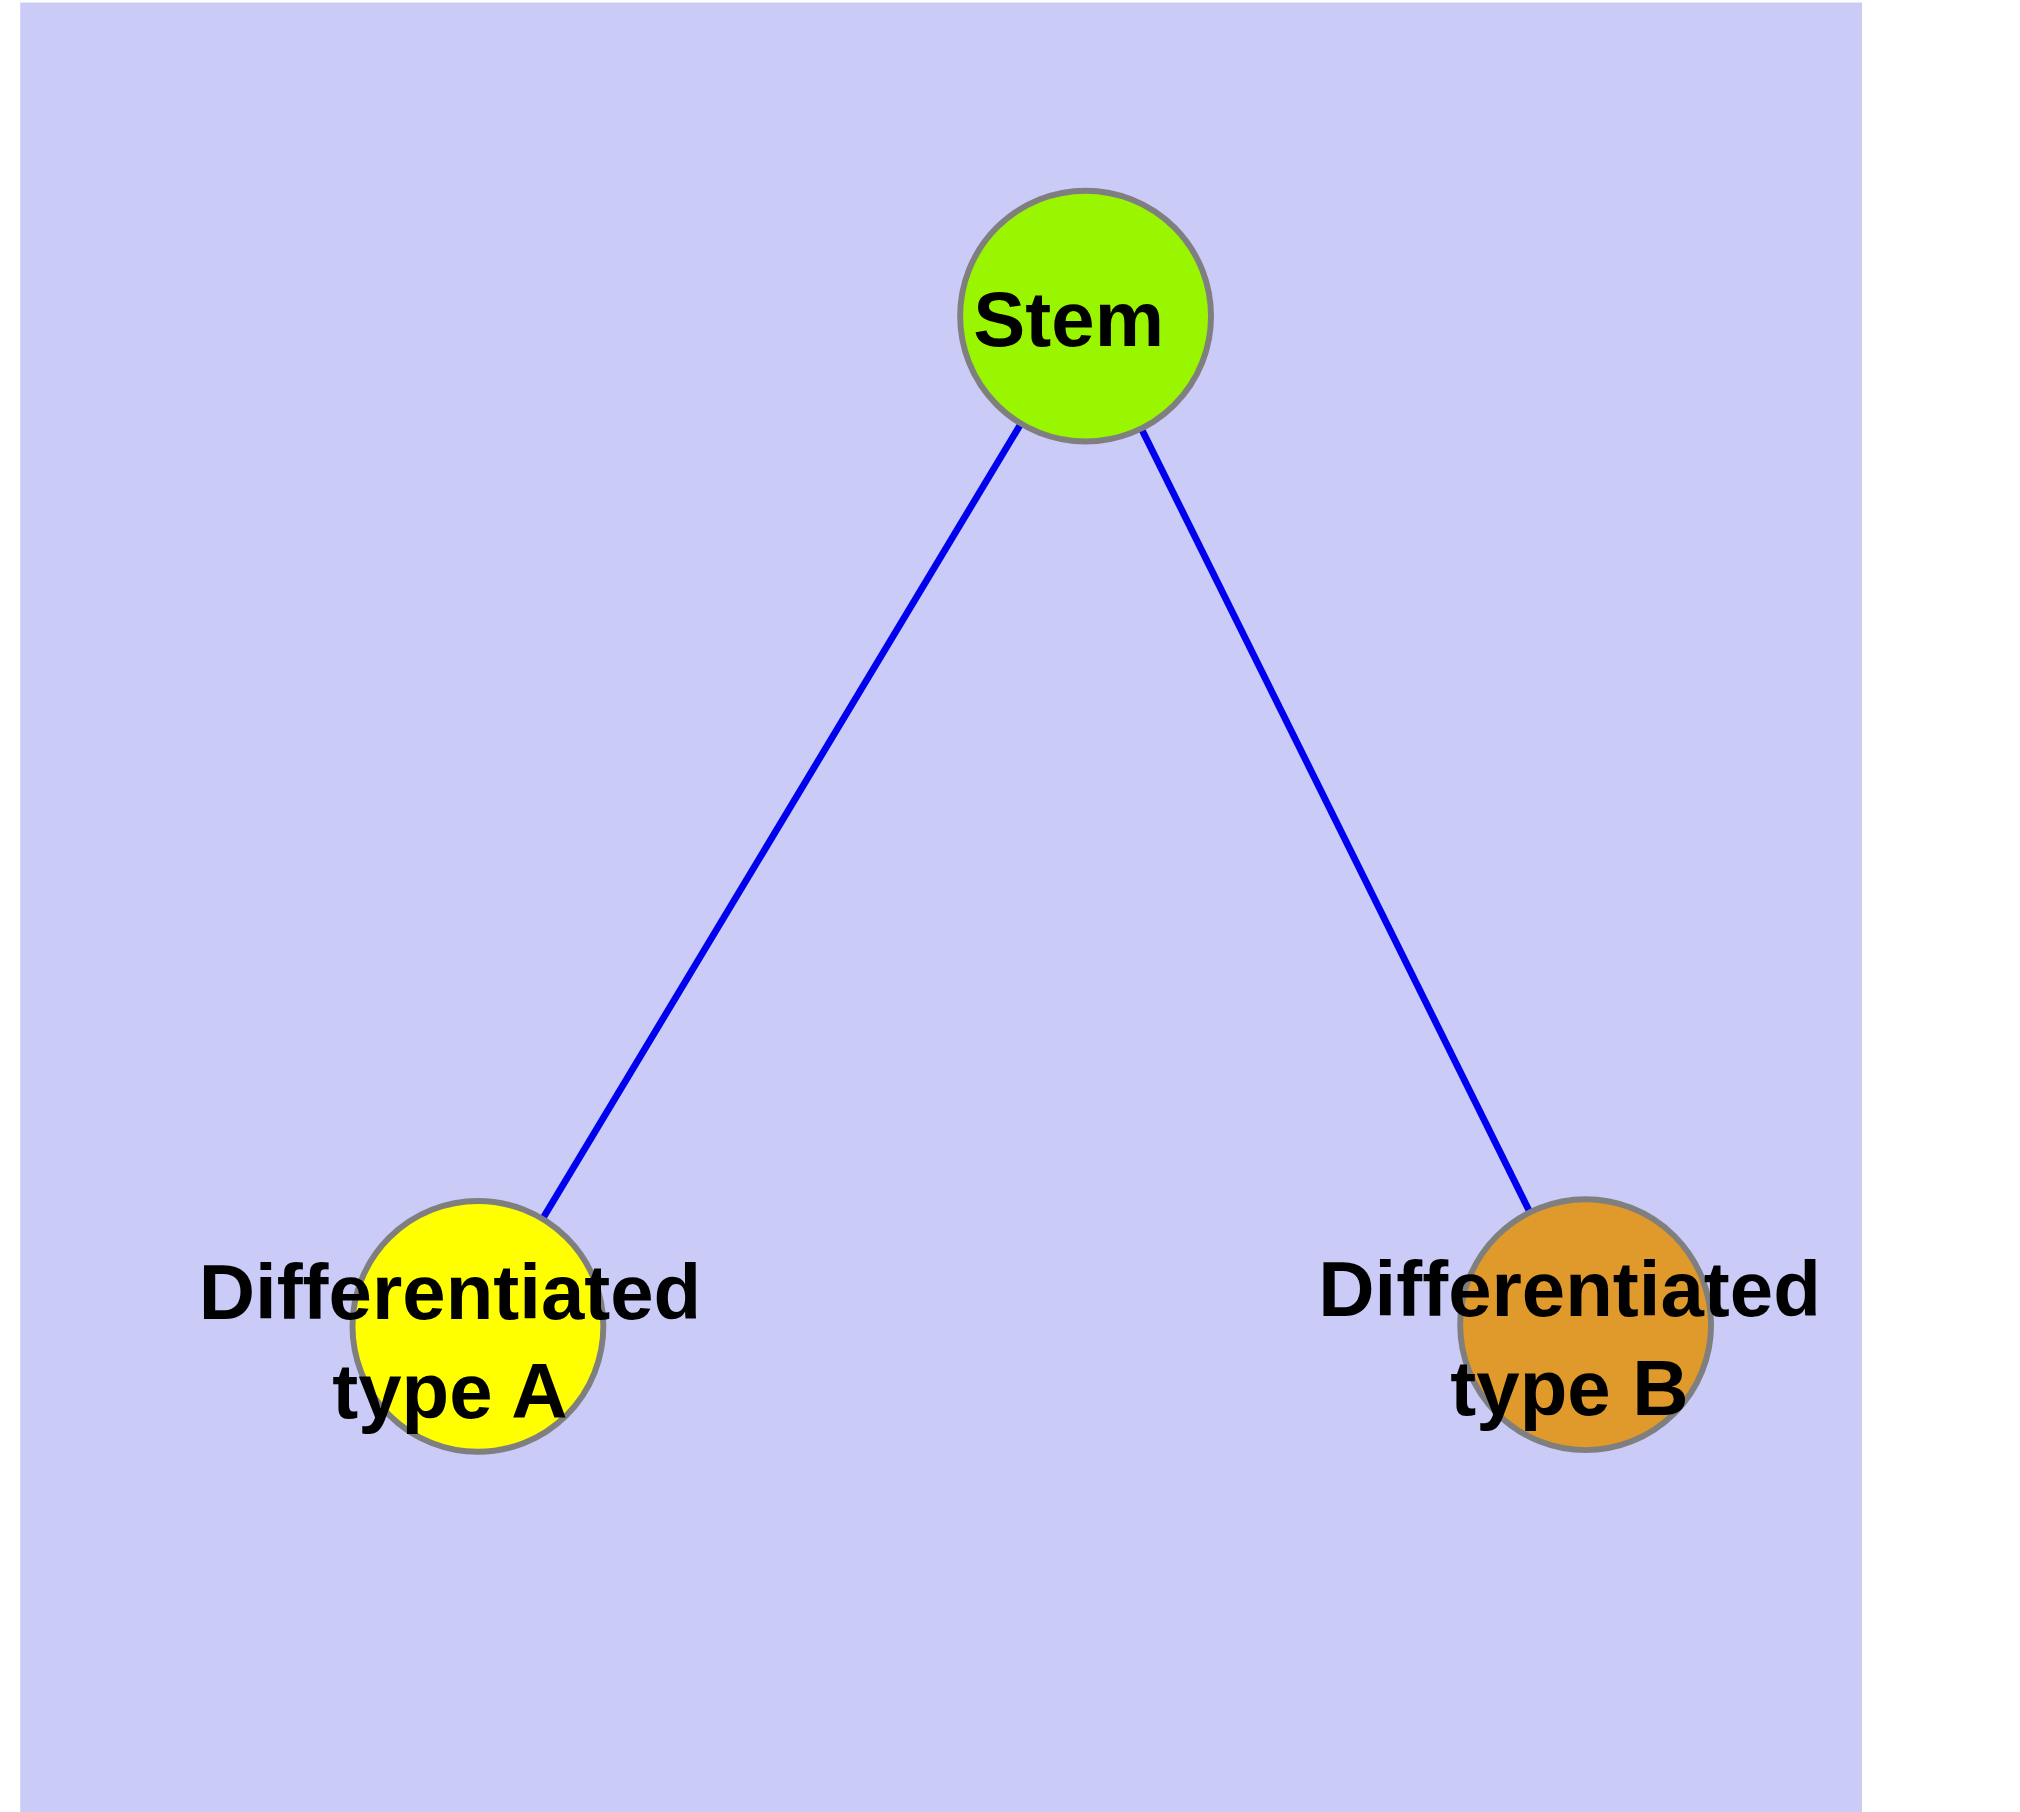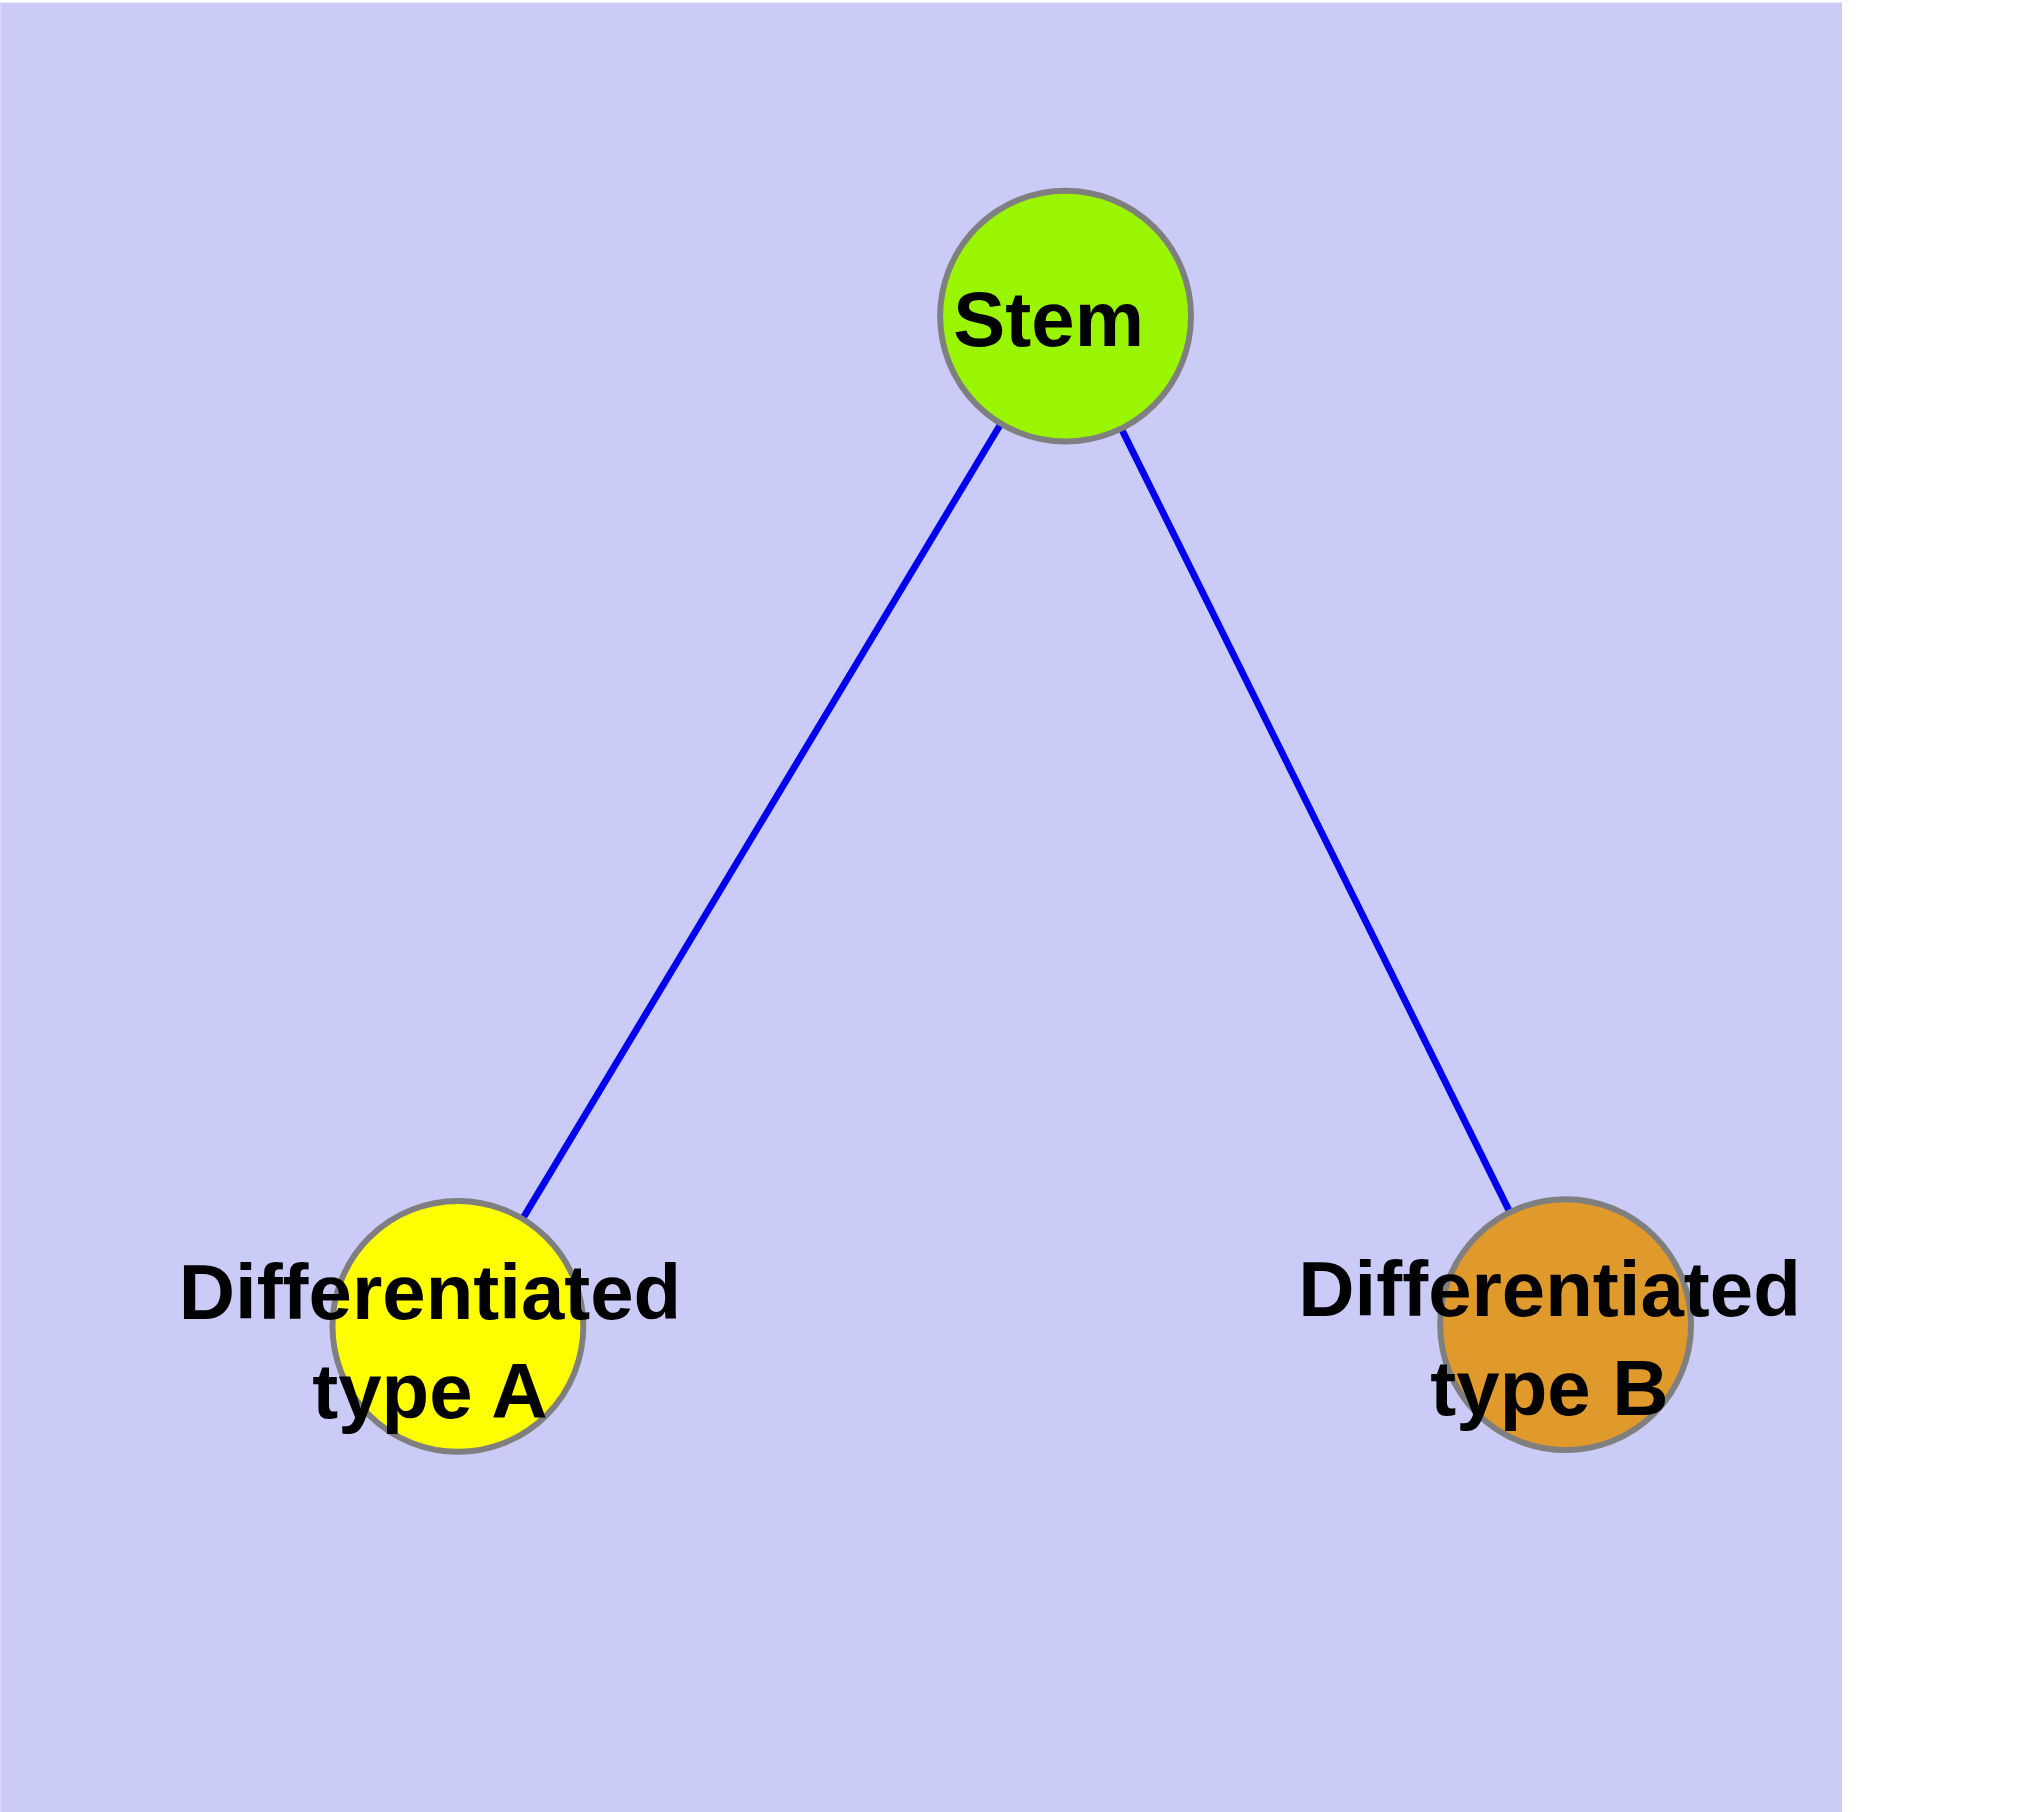--- a/index.html
+++ b/index.html
@@ -5,20 +5,21 @@
   html, body {
     margin: 0;
     padding: 0;
     background: #ffffff;
   }
   .stage {
     position: relative;
     width: 1842px;
     height: 1812px;
     overflow: hidden;
+    margin-left: 20px;
   }
   svg.graph {
     display: block;
     width: 2021px;
     height: 1812px;
   }
   text.node-label {
     font-family: "Liberation Sans", sans-serif;
     font-weight: bold;
     font-size: 92px;

